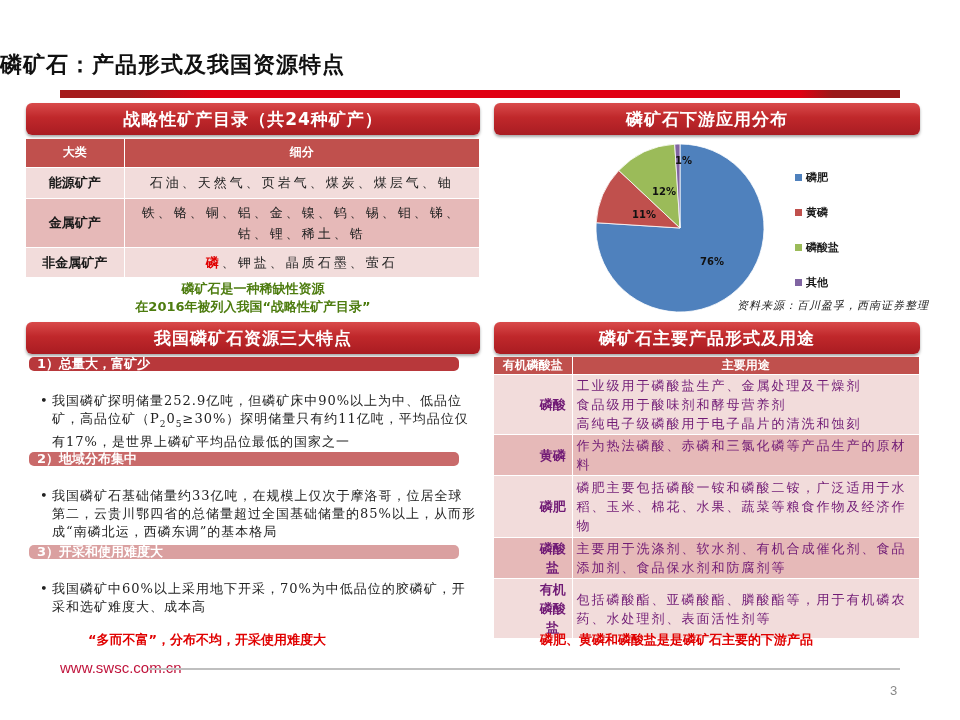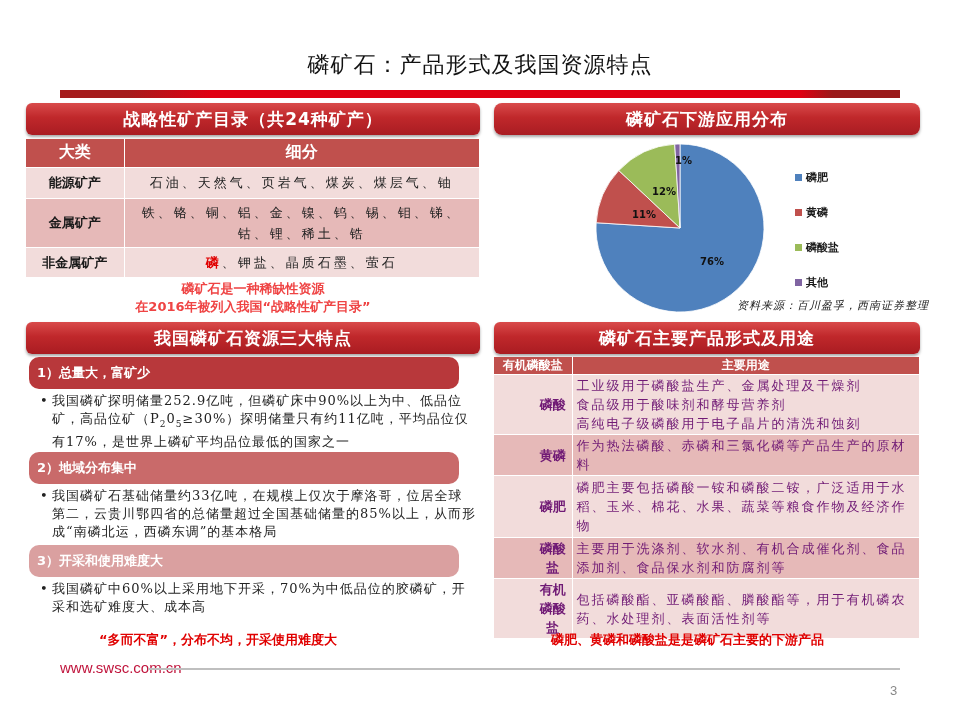--- a/index.html
+++ b/index.html
@@ -1,82 +1,82 @@
 <!DOCTYPE html>
 <html><head>
 <meta charset="utf-8">
 <style>
   * { box-sizing: border-box; margin: 0; padding: 0; }
   html, body { width: 960px; height: 720px; background: #ffffff; overflow: hidden; }
   body { position: relative; font-family: "DejaVu Serif", "Liberation Serif", serif; color: #1a1a1a; }
 
   .page-title {
-    position: absolute; left: 0; top: 50px; width: 960px; text-align: center;
-    font-family: "DejaVu Sans", sans-serif; font-weight: normal; font-size: 22px; color: #111;
+    position: absolute; left: 0; top: 50px; width: 960px; text-align: left;
+    font-family: "DejaVu Sans", sans-serif; font-weight: bold; font-size: 22px; color: #111;
     letter-spacing: 1px;
   }
   .title-bar {
     position: absolute; left: 60px; top: 90px; width: 840px; height: 8px;
     background: linear-gradient(90deg, #a51c1c 0%, #a51c1c 8%, #e00012 18%, #e00012 88%, #9a1a1a 92%, #9a1a1a 100%);
   }
 
   .section-header {
     position: absolute; height: 32px; border-radius: 6px;
     background: linear-gradient(180deg, #d94b4b 0%, #c0282b 45%, #a91c22 100%);
     box-shadow: 0 2px 3px rgba(0,0,0,0.35);
     color: #fff; font-family: "DejaVu Sans", sans-serif; font-weight: bold; font-size: 17px;
     display: flex; align-items: center; justify-content: center; letter-spacing: 1px;
   }
 
   
   table { border-collapse: collapse; position: absolute; font-size: 13px; }
   .tbl-left { left: 26px; top: 139px; width: 454px; }
-  .tbl-left th { background: #c0504d; color: #fff; font-family: "DejaVu Sans", sans-serif; font-weight: bold; font-size: 16px; height: 28px; border-right: 1px solid #fff; }
+  .tbl-left th { background: #c0504d; color: #fff; font-family: "DejaVu Sans", sans-serif; font-weight: bold; font-size: 12px; height: 28px; border-right: 1px solid #fff; }
   .tbl-left td { text-align: center; vertical-align: middle; border-right: 1px solid #fff; border-top: 1px solid #fff; padding: 0 4px; line-height: 21px; }
   .tbl-left td.cat { width: 98px; font-family: "DejaVu Sans", sans-serif; font-weight: bold; font-size: 13px; }
   .tbl-left tr.odd td { background: #f2dcdb; }
   .tbl-left tr.even td { background: #e6b9b8; }
   .tbl-left td.detail { letter-spacing: 3px; color: #222; }
   .red-char { color: #e00000; font-weight: bold; }
 
   .note-red {
     position: absolute; left: 26px; width: 454px; text-align: center;
-    color: #ef4444; font-family: "DejaVu Sans", sans-serif; font-weight: bold; font-size: 13px; line-height: 18px;
+    color: #4d7c0f; font-family: "DejaVu Sans", sans-serif; font-weight: bold; font-size: 13px; line-height: 18px;
   }
 
   
   .pie-wrap { position: absolute; left: 590px; top: 140px; width: 190px; height: 180px; }
   .legend { position: absolute; left: 795px; top: 160px; font-family: "DejaVu Sans", sans-serif; font-weight: bold; font-size: 11px; }
   .legend-item { display: flex; align-items: center; height: 35px; }
   .legend-swatch { width: 7px; height: 7px; margin-right: 4px; }
   .source-note { position: absolute; left: 737px; top: 298px; font-style: italic; font-size: 11px; color: #222; letter-spacing: 1px; }
 
   
   .feat-head {
-    position: absolute; left: 29px; width: 430px; height: 32px; border-radius: 10px;
+    position: absolute; left: 29px; width: 430px; height: 14px; border-radius: 5px;
     color: #fff; font-family: "DejaVu Sans", sans-serif; font-weight: bold; font-size: 13px;
     display: flex; align-items: center; padding-left: 8px;
   }
   .feat-body {
     position: absolute; left: 36px; width: 440px; font-size: 13px; line-height: 18px; color: #222;
     padding-left: 16px; text-indent: -12px; letter-spacing: 1px;
   }
   .bullet { display: inline-block; width: 12px; text-indent: 0; }
   sub { font-size: 9px; }
 
   
   .tbl-right { left: 494px; top: 357px; width: 426px; }
   .tbl-right th { background: #c0504d; color: #fff; font-family: "DejaVu Sans", sans-serif; font-weight: bold; font-size: 12px; height: 17px; border-right: 1px solid #fff; line-height: 17px; }
   .tbl-right td { vertical-align: middle; border-right: 1px solid #fff; border-top: 1px solid #fff; font-size: 13px; line-height: 19px; padding: 1px 4px; letter-spacing: 2px; color: #701a75; }
   .tbl-right td.prod { width: 78px; text-align: center; font-family: "DejaVu Sans", sans-serif; font-weight: bold; font-size: 13px; letter-spacing: 0; padding-left: 44px; }
   .tbl-right tr.odd td { background: #f2dcdb; }
   .tbl-right tr.even td { background: #e6b9b8; }
 
   .bottom-note {
-    position: absolute; top: 631px; color: #e00000; font-family: "DejaVu Sans", sans-serif; font-weight: bold; font-size: 13px; margin-left: 11px;
+    position: absolute; top: 631px; color: #e00000; font-family: "DejaVu Sans", sans-serif; font-weight: bold; font-size: 13px;
   }
   .footer-url { position: absolute; left: 60px; top: 659px; color: #c0143c; font-family: "Liberation Sans", sans-serif; font-size: 15px; }
   .footer-line { position: absolute; left: 148px; top: 668px; width: 752px; height: 2px; background: #bfbfbf; }
   .page-num { position: absolute; left: 890px; top: 683px; color: #888; font-family: "Liberation Sans", sans-serif; font-size: 13px; }
 </style>
 </head>
 <body>
 
 <div class="page-title">磷矿石：产品形式及我国资源特点</div>
 <div class="title-bar"></div>
@@ -104,21 +104,21 @@
       <td class="detail"><span class="red-char">磷</span><span>、钾盐、晶质石墨、萤石</span></td>
     </tr>
   </tbody>
 </table>
 
 <div class="note-red" style="top:280px;">
   <div>磷矿石是一种稀缺性资源</div>
   <div>在2016年被列入我国“战略性矿产目录”</div>
 </div>
 
-<div class="section-header" style="left:494px; top:103px; width:426px;border-radius:8px;">磷矿石下游应用分布</div>
+<div class="section-header" style="left:494px; top:103px; width:426px;">磷矿石下游应用分布</div>
 
 <div class="pie-wrap">
   <svg width="190" height="180" viewBox="0 0 190 180">
     <g id="pie-slices">
         <path d="M90,88 L90,4 A84,84 0 1 1 6.165754812025185,82.72559635953772 Z" fill="#4f81bd" stroke="#ffffff" stroke-width="0.8"></path>
         <path d="M90,88 L6.165754812025185,82.72559635953772 A84,84 0 0 1 28.766635296601386,30.498043101990213 Z" fill="#c0504d" stroke="#ffffff" stroke-width="0.8"></path>
         <path d="M90,88 L28.766635296601386,30.498043101990213 A84,84 0 0 1 84.7255963595376,4.165754812025185 Z" fill="#9bbb59" stroke="#ffffff" stroke-width="0.8"></path>
         <path d="M90,88 L84.7255963595376,4.165754812025185 A84,84 0 0 1 89.9999999999999,4 Z" fill="#8064a2" stroke="#ffffff" stroke-width="0.8"></path>
       </g>
     <text x="110" y="125" font-family="DejaVu Sans, sans-serif" font-weight="bold" font-size="10" fill="#111">76%</text>

